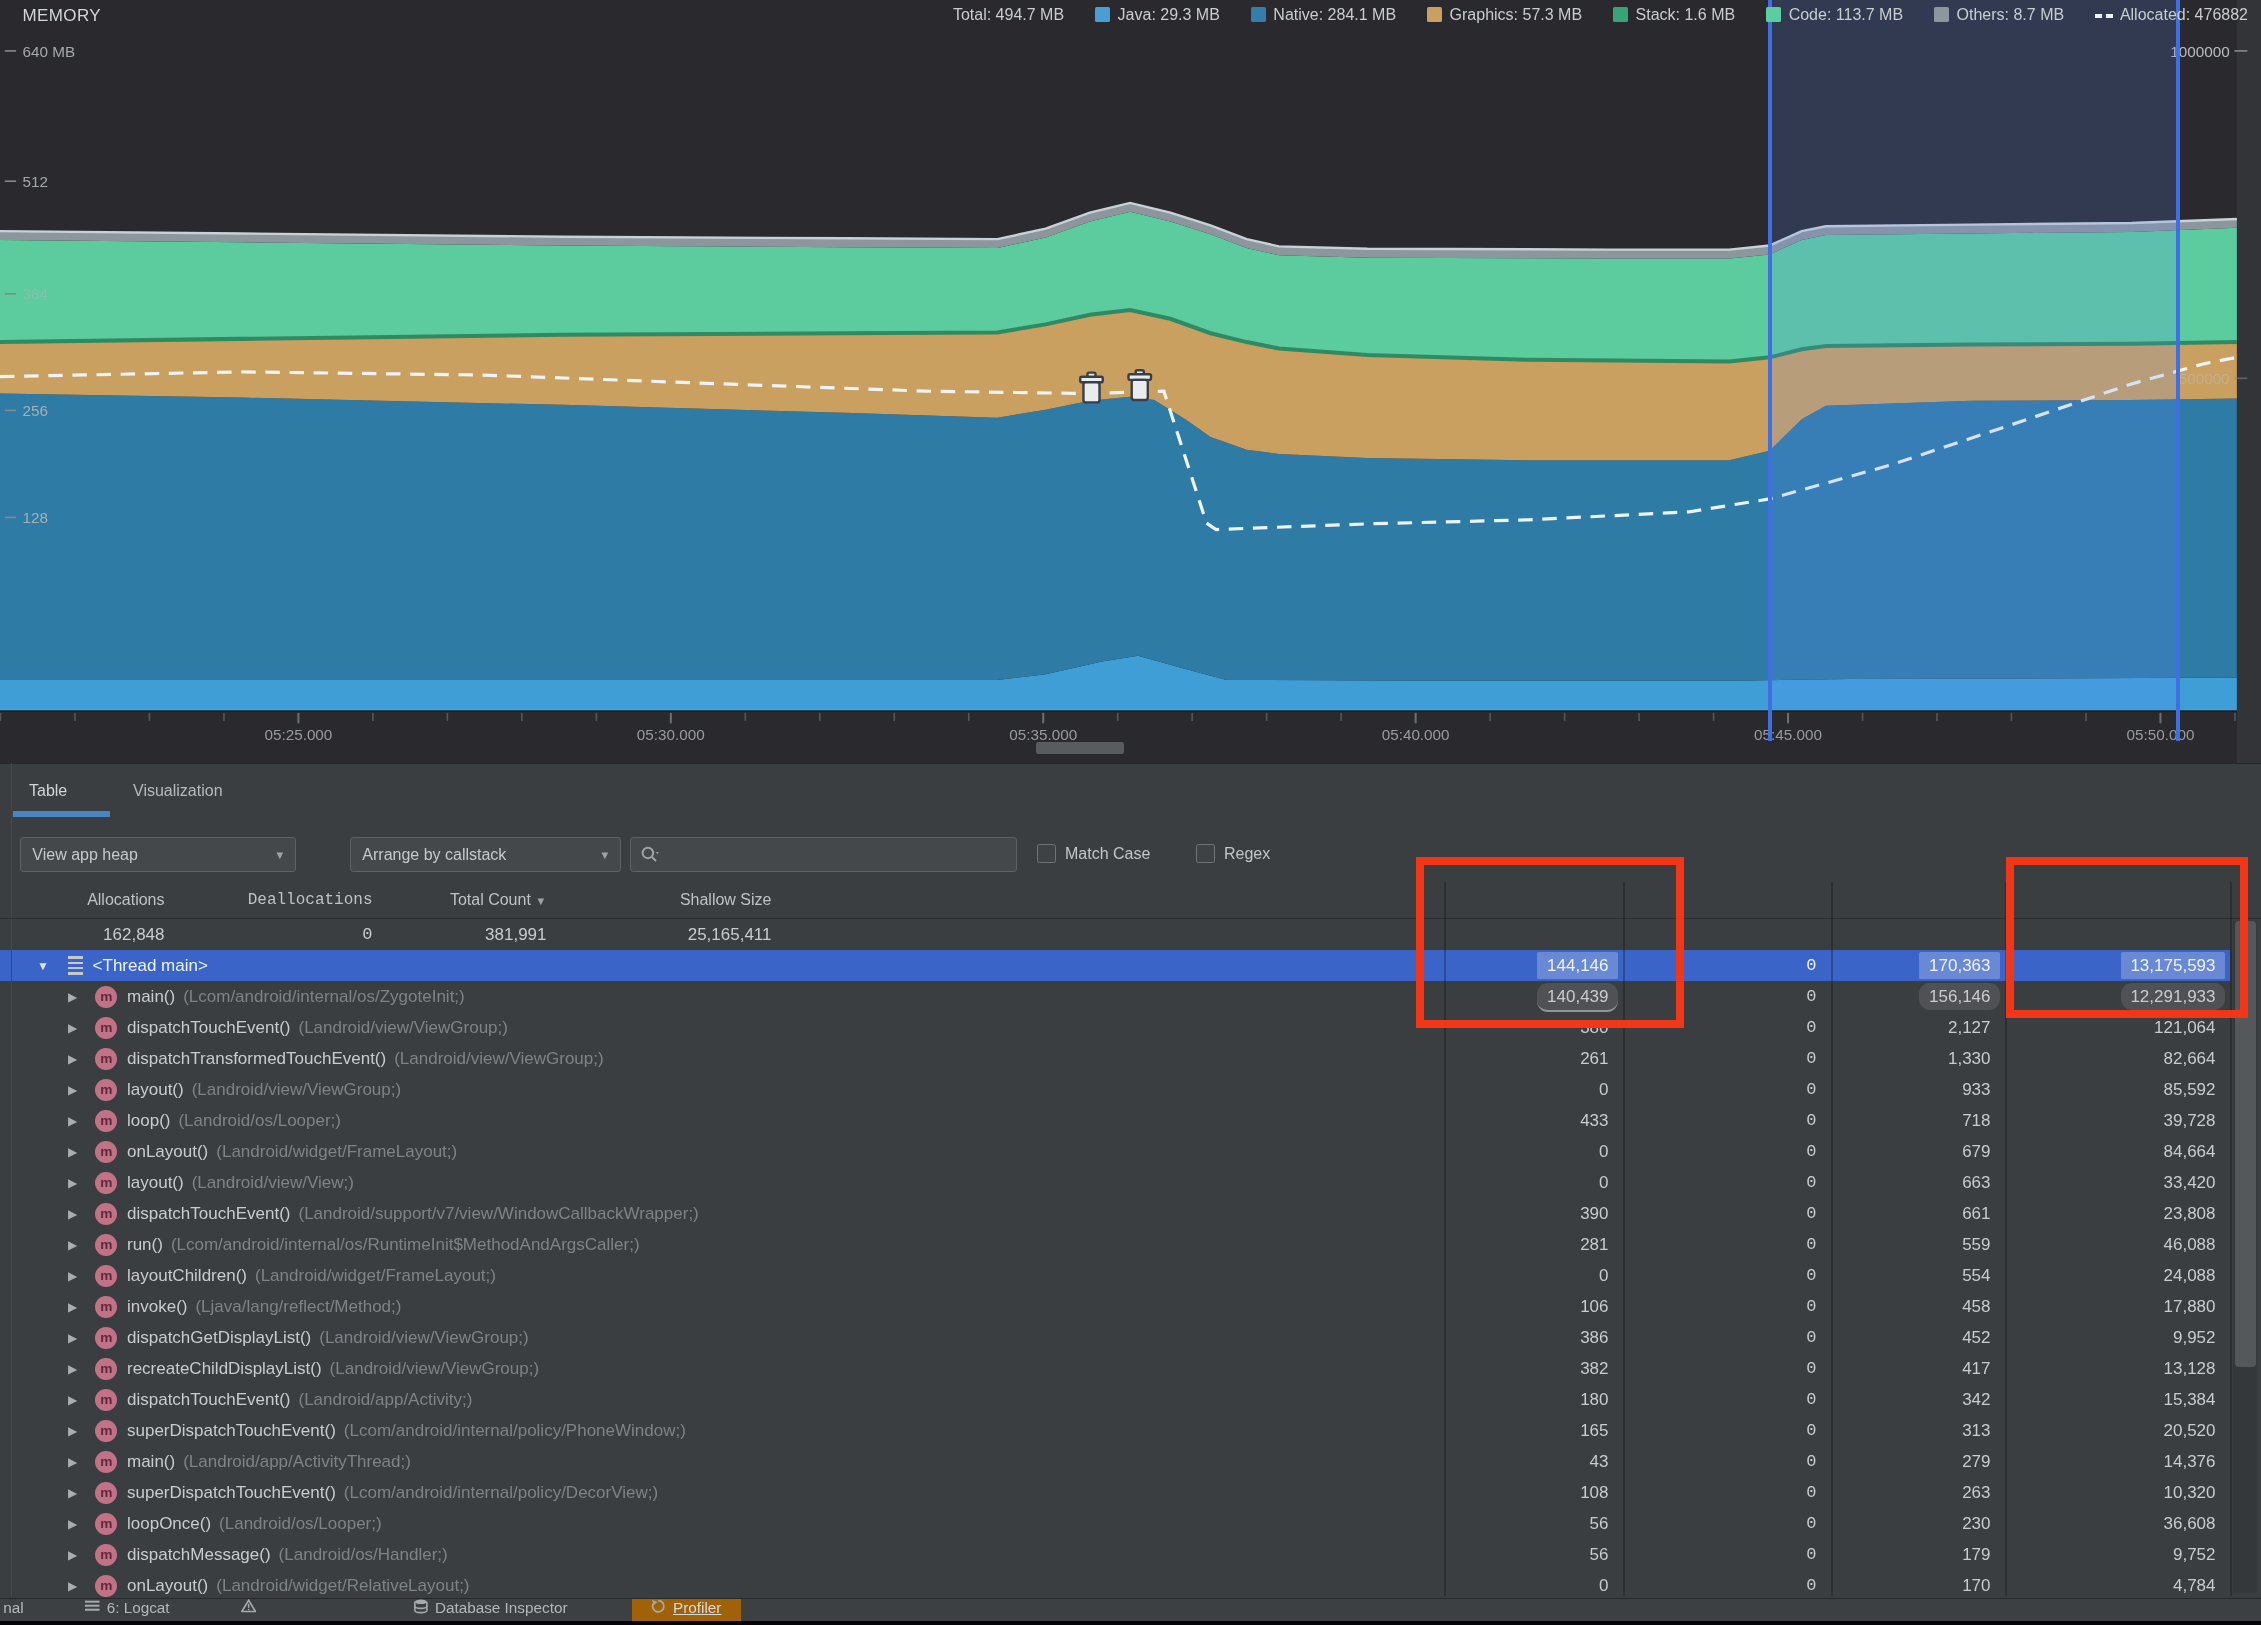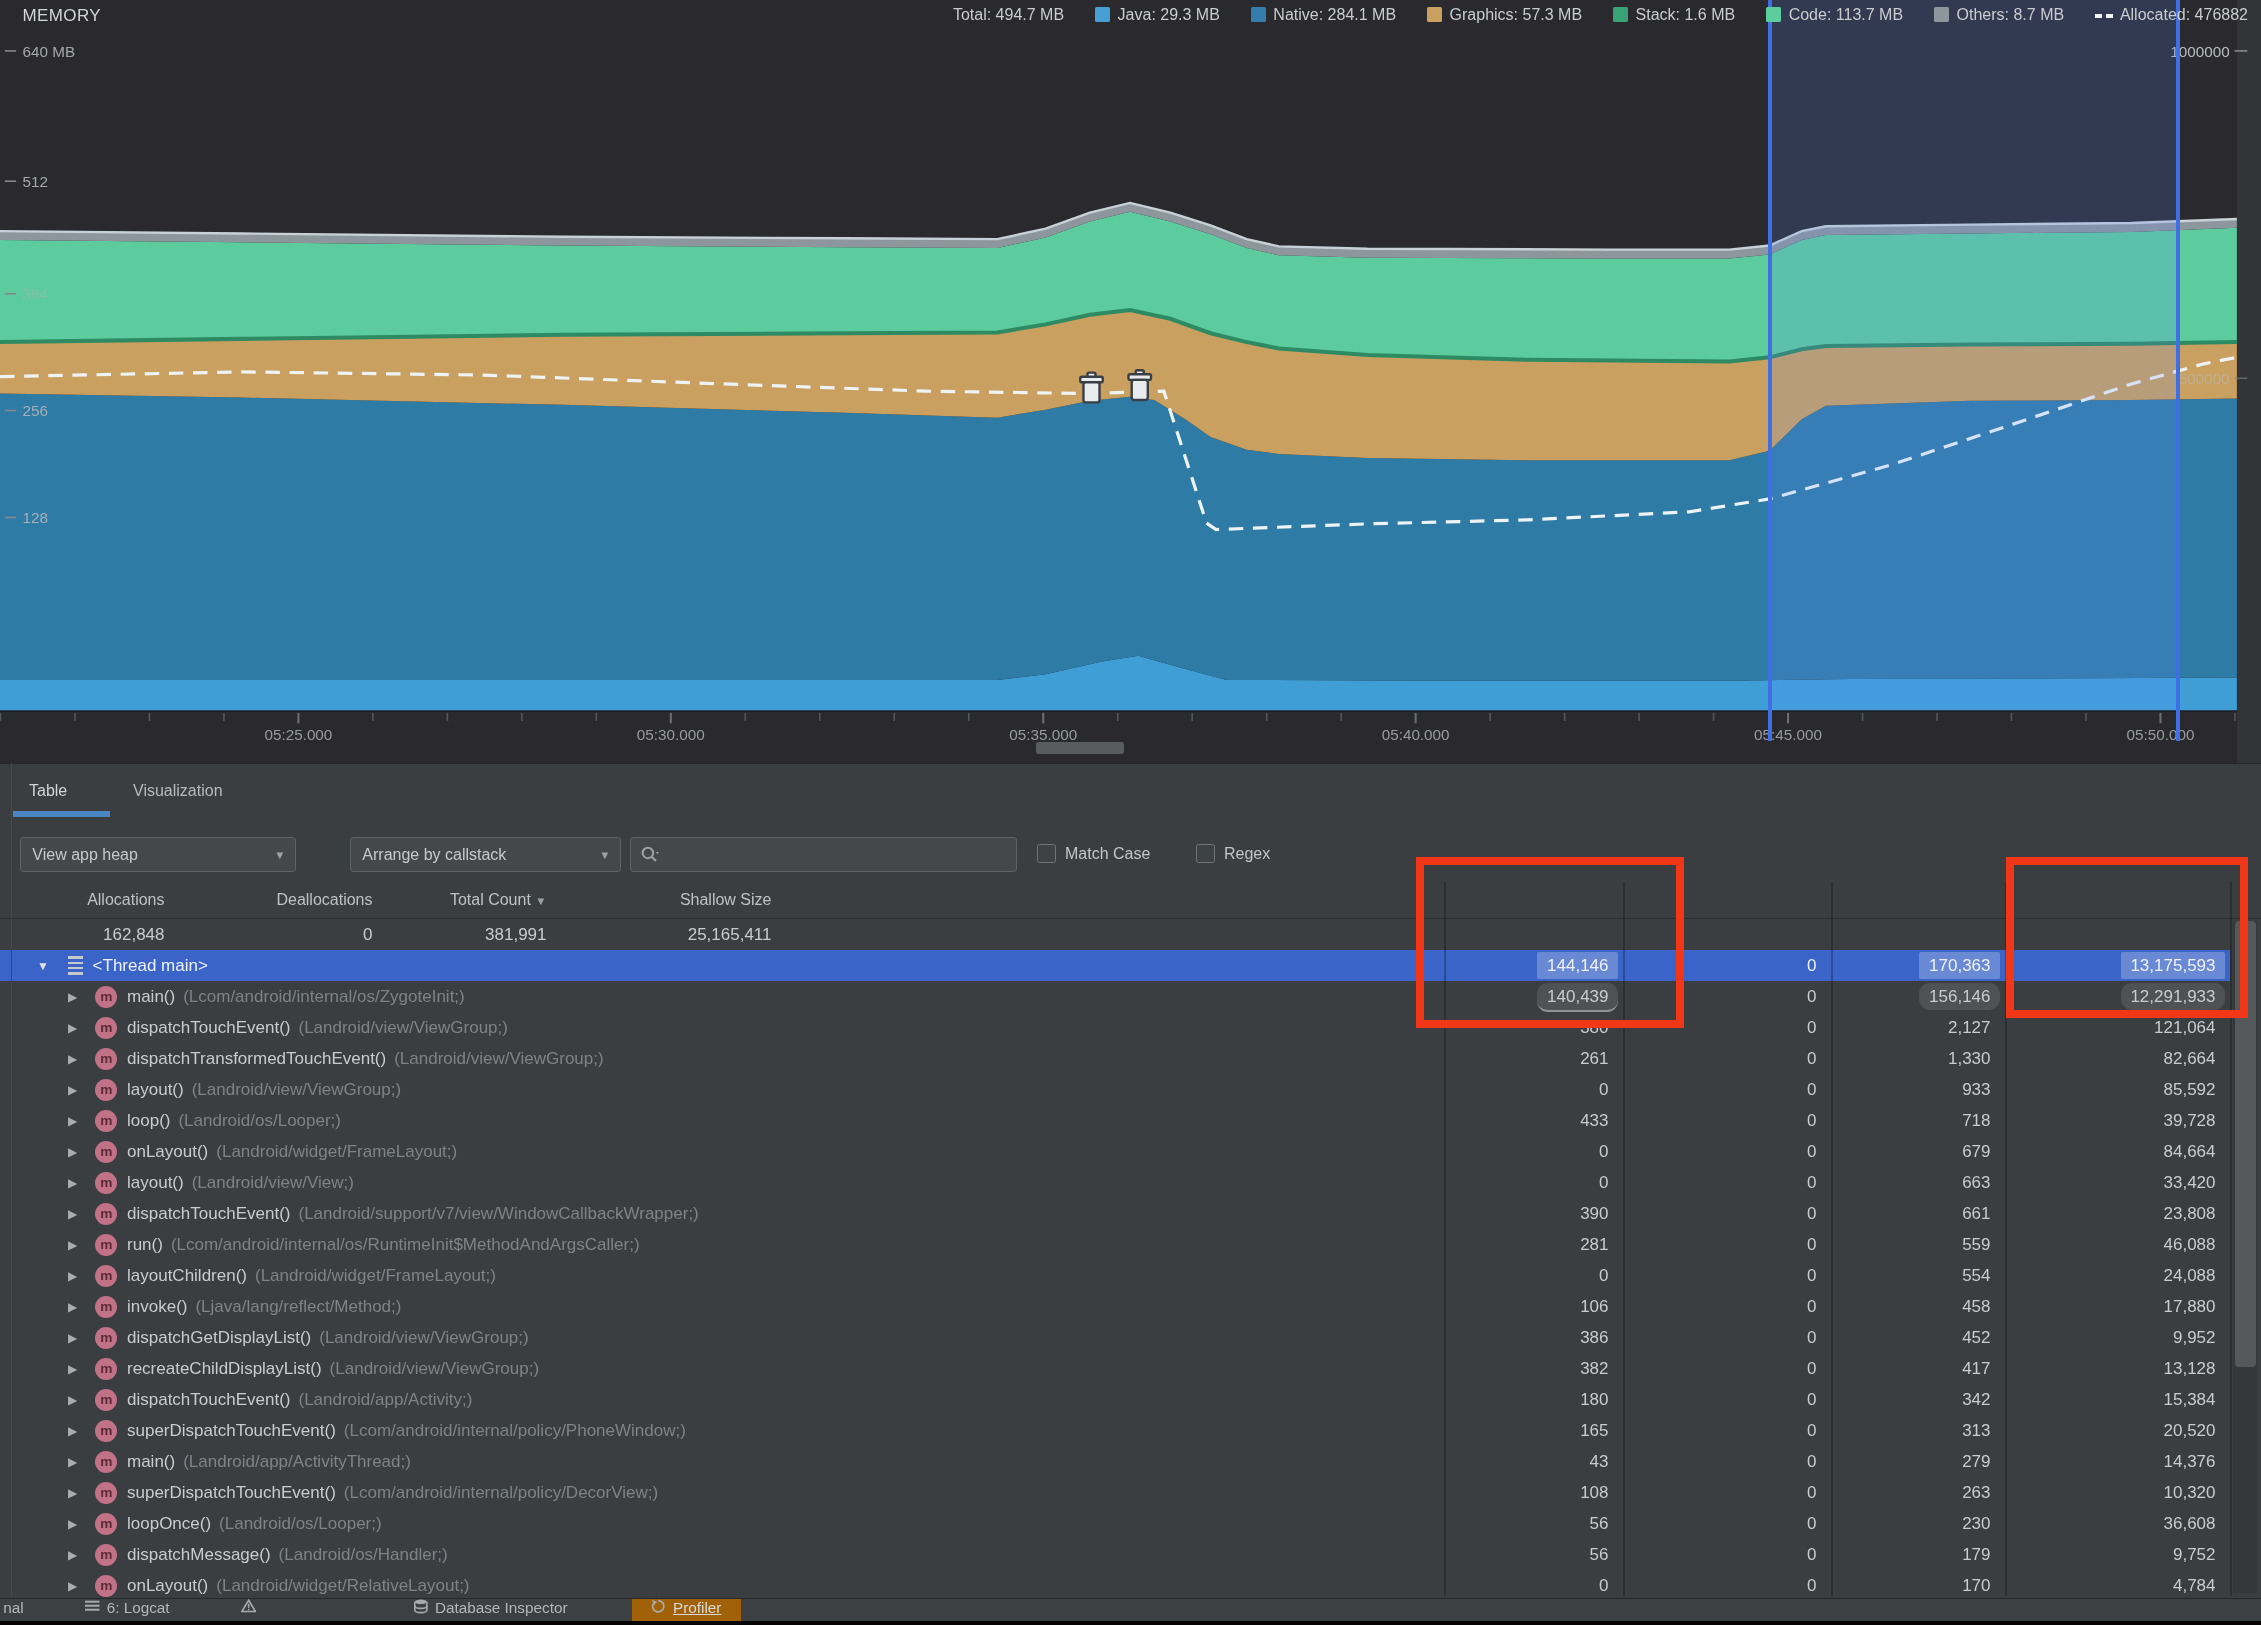--- a/index.html
+++ b/index.html
@@ -33,21 +33,21 @@
   #searchBox{left:630px;width:387px;padding-left:8px;}
   .chk{position:absolute;top:844px;width:18.5px;height:18.5px;border:1.6px solid #6f7477;border-radius:2.4px;
        background:#3f4245;box-sizing:border-box;z-index:2;}
   .chkLabel{position:absolute;top:845px;font-size:16px;color:#c3c6c8;z-index:2;}
   
   #thead{position:absolute;left:0;top:882px;width:2261px;height:37px;display:flex;align-items:center;
          font-size:16px;color:#bfc2c4;border-bottom:1.6px solid #2c2f31;z-index:2;box-sizing:border-box;}
   .cell{box-sizing:border-box;}
   .c-name{width:1444px;}
   .c-alloc{width:179px;text-align:right;padding-right:14.5px;}
-  .c-dealloc{width:208px;text-align:right;padding-right:14.5px;}
+  .c-dealloc{width:208px;text-align:right;padding-right:14.5px;font-family:Liberation Mono, monospace;}
   .c-total{width:174px;text-align:right;padding-right:14.5px;}
   .c-shallow{width:225px;text-align:right;padding-right:14.5px;}
   #thead .c-name{padding-left:33px;}
   #rows{position:absolute;left:0;top:919px;width:2261px;z-index:1;}
   .trow{display:flex;align-items:center;height:31px;width:2230px;font-size:17px;color:#c9ccce;}
   .trow .c-name{display:flex;align-items:center;overflow:hidden;white-space:nowrap;}
   .trow.sel{background:#3b64c8;color:#eef2f6;}
   .exp{width:19.3px;display:inline-block;font-size:12px;color:#a9adb0;flex:none;}
   .trow.sel .exp{color:#dfe3e6;}
   .mcirc{width:22px;height:22px;border-radius:50%;background:#c27287;color:#5c2b3a;font-size:13.7px;font-weight:bold;

